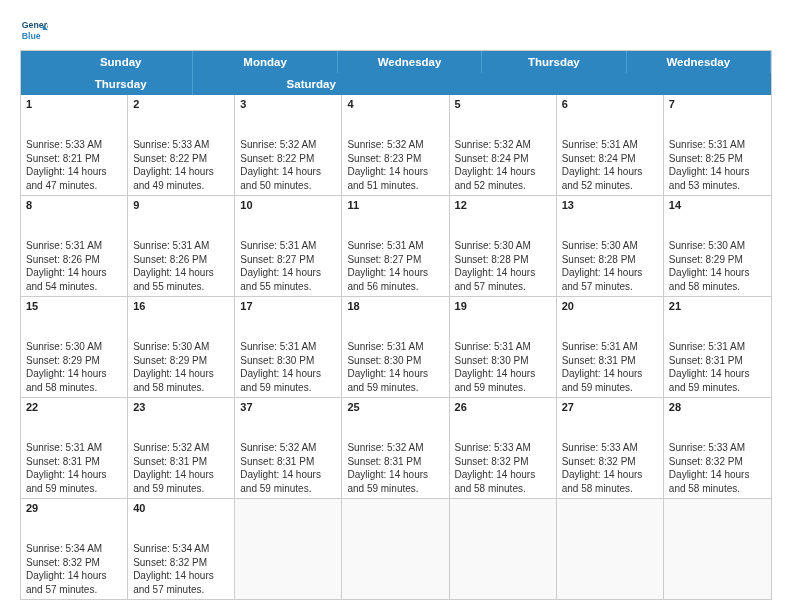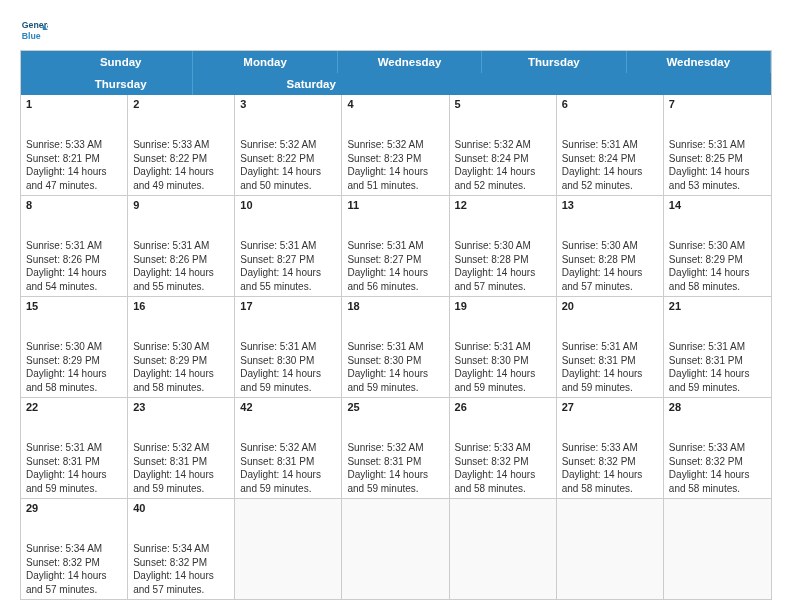--- a/index.html
+++ b/index.html
@@ -294,21 +294,21 @@
 and 59 minutes.</div>
           </div>
           <div class="cal-cell">
             <span class="day-num">23</span>
             <div class="cell-text" style="white-space: pre-line;">Sunrise: 5:32 AM
 Sunset: 8:31 PM
 Daylight: 14 hours
 and 59 minutes.</div>
           </div>
           <div class="cal-cell">
-            <span class="day-num">42</span>
+            <span class="day-num">37</span>
             <div class="cell-text" style="white-space: pre-line;">Sunrise: 5:32 AM
 Sunset: 8:31 PM
 Daylight: 14 hours
 and 59 minutes.</div>
           </div>
           <div class="cal-cell">
             <span class="day-num">25</span>
             <div class="cell-text" style="white-space: pre-line;">Sunrise: 5:32 AM
 Sunset: 8:31 PM
 Daylight: 14 hours

